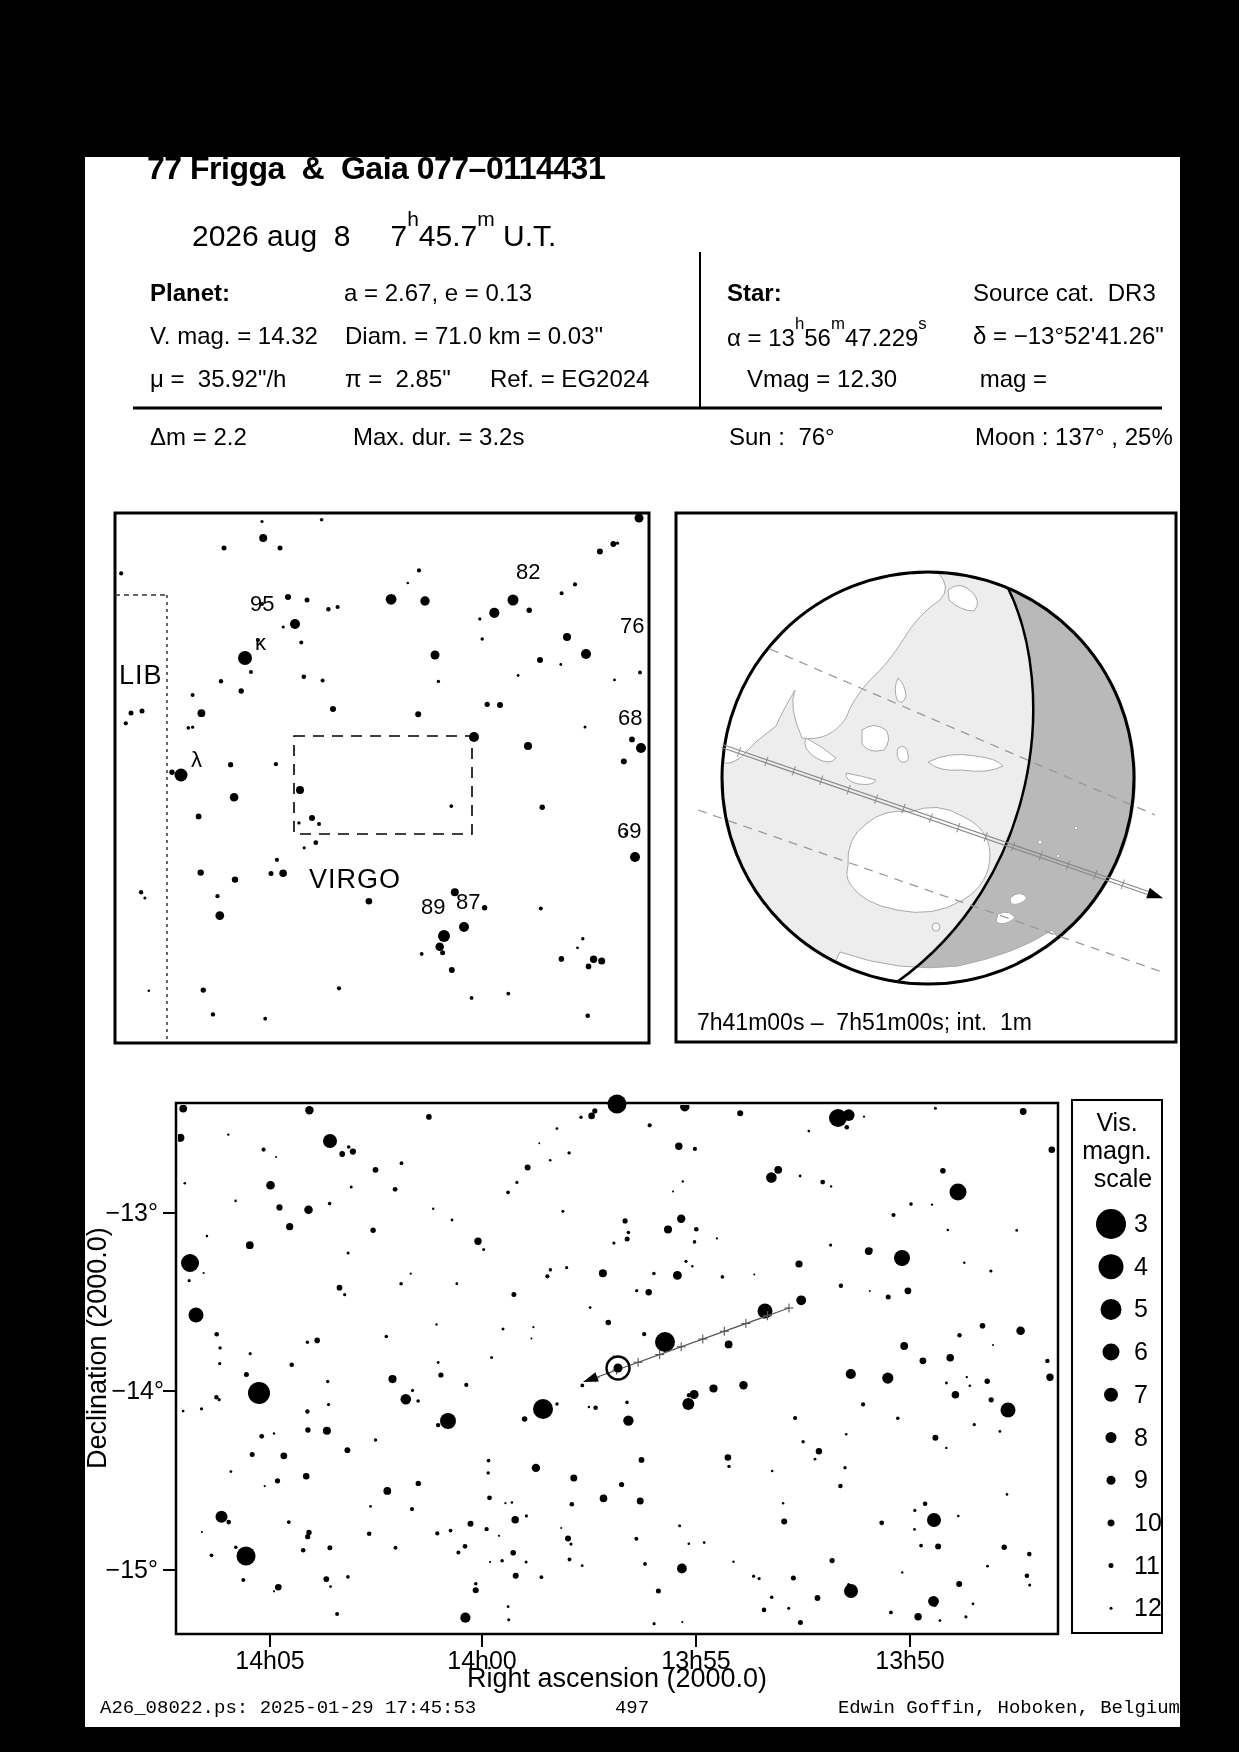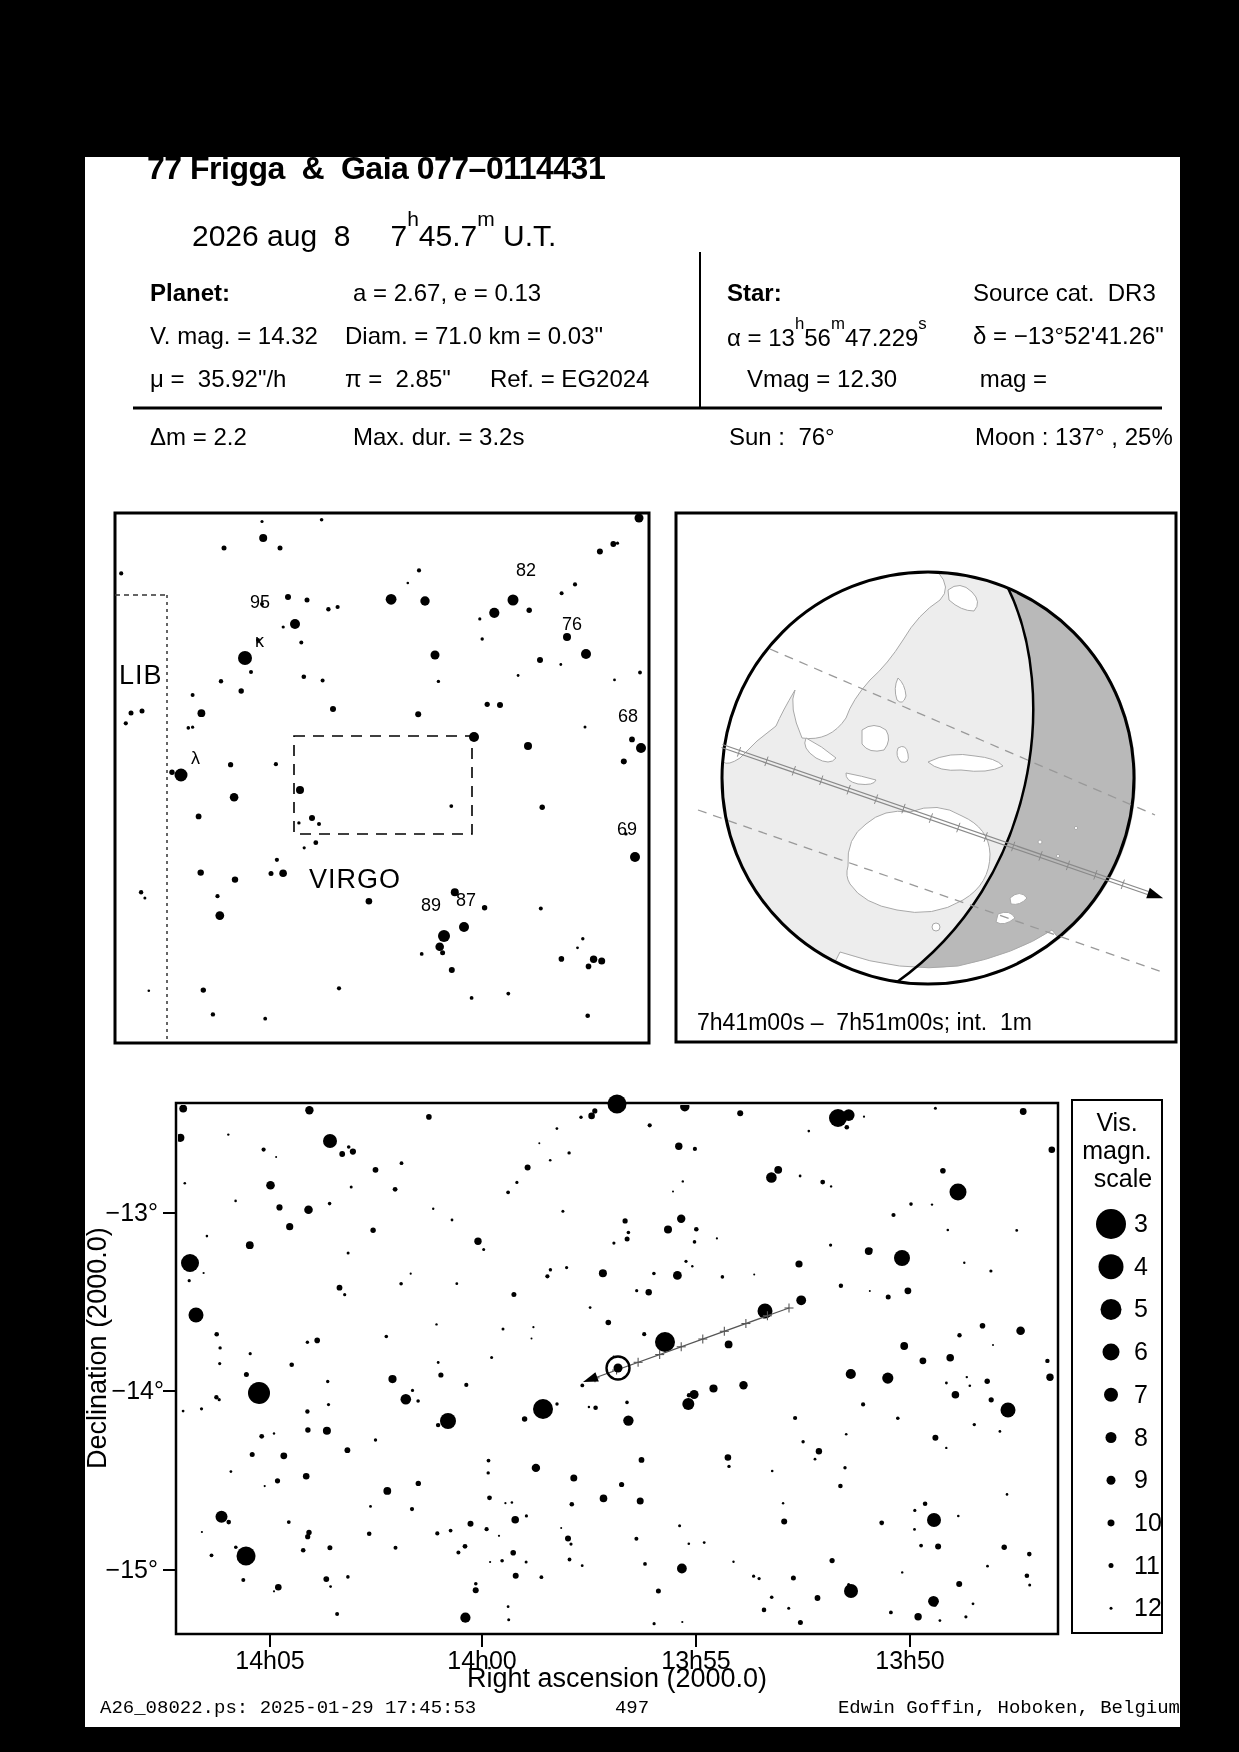--- a/index.html
+++ b/index.html
@@ -10,21 +10,21 @@
   .page{position:absolute;left:85px;top:157px;width:1095px;height:1570px;background:#fff;}
   #art{position:absolute;left:0;top:0;}
   .t{position:absolute;white-space:pre;line-height:1.12;color:#000;}
   .b{font-weight:bold;}
   .title{font-size:32px;font-weight:bold;letter-spacing:-0.5px;}
   .subtitle{font-size:30px;}
   .subtitle .gap{display:inline-block;width:40px;}
   .info{font-size:24px;}
   sup.u{font-size:70%;position:relative;top:-0.45em;}
   .finlab{font-size:27px;}
-  .starnum{font-size:18px;}
+  .starnum{font-size:22px;}
   .caption{font-size:23px;}
   .tick{font-size:25px;}
   .axis{font-size:27px;}
   .legendtitle{font-size:25px;text-align:center;}
   .legendrow{font-size:25px;}
   .footer{font-family:"Liberation Mono","DejaVu Sans Mono",monospace;font-size:19px;}
   .ctr{text-align:center;}
   .rt{text-align:right;}
 </style>
 </head>
@@ -567,21 +567,21 @@
     <circle cx="1111" cy="1480.2" r="4.5" fill="#000000"></circle>
     <circle cx="1111" cy="1522.9" r="3.5" fill="#000000"></circle>
     <circle cx="1111" cy="1565.6" r="2.5" fill="#000000"></circle>
     <circle cx="1111" cy="1608.3" r="1.5" fill="#000000"></circle>
   </svg>
 
 <div class="t title" style="left:147px;top:151px;">77 Frigga  &amp;  Gaia 077–0114431</div>
 <div class="t subtitle" style="left:176px;top:216px;margin-left:16px;"><span>2026 aug  8</span><span class="gap"></span><span>7</span><sup class="u">h</sup><span>45.7</span><sup class="u">m</sup><span> </span><span>U.T.</span></div>
 
 <div class="t info b" style="left:150px;top:280px;">Planet:</div>
-<div class="t info" style="left:353px;top:280px;">a = 2.67, e = 0.13</div>
+<div class="t info" style="left:344px;top:280px;">a = 2.67, e = 0.13</div>
 <div class="t info b" style="left:727px;top:280px;">Star:</div>
 <div class="t info" style="left:973px;top:280px;">Source cat.  DR3</div>
 
 <div class="t info" style="left:150px;top:323px;">V. mag. = 14.32</div>
 <div class="t info" style="left:345px;top:323px;">Diam. = 71.0 km = 0.03"</div>
 <div class="t info" style="left:727px;top:323px;"><span>α = 13</span><sup class="u">h</sup><span>56</span><sup class="u">m</sup><span>47.229</span><sup class="u">s</sup></div>
 <div class="t info" style="left:973px;top:323px;">δ = −13°52'41.26"</div>
 
 <div class="t info" style="left:150px;top:366px;">μ =  35.92"/h</div>
 <div class="t info" style="left:345px;top:366px;">π =  2.85"</div>
@@ -598,21 +598,21 @@
 
 <div class="t axis ctr" style="left:417px;top:1663px;width:400px;">Right ascension (2000.0)</div>
 <div class="t axis ctr" style="left:-103px;top:1333px;width:400px;transform:rotate(-90deg);">Declination (2000.0)</div>
 
 <div class="t footer" style="left:100px;top:1698px;">A26_08022.ps: 2025-01-29 17:45:53</div>
 <div class="t footer ctr" style="left:597px;top:1698px;width:70px;">497</div>
 <div class="t footer rt" style="right:59px;top:1698px;">Edwin Goffin, Hoboken, Belgium</div>
 
 <div class="t starnum" style="left:516px;top:560px;">82</div>
 <div class="t starnum" style="left:250px;top:592px;">95</div>
-<div class="t starnum" style="left:562px;top:614px;text-align:right;">76</div>
+<div class="t starnum" style="left:620px;top:614px;text-align:right;">76</div>
 <div class="t starnum" style="left:618px;top:706px;">68</div>
 <div class="t starnum" style="left:617px;top:819px;">69</div>
 <div class="t starnum" style="left:421px;top:895px;">89</div>
 <div class="t starnum" style="left:456px;top:890px;">87</div>
 <div class="t starnum" style="left:255px;top:631px;">κ</div>
 <div class="t starnum" style="left:191px;top:748px;">λ</div>
 <div class="t finlab" style="left:119px;top:660px;letter-spacing:1px;">LIB</div>
 <div class="t finlab" style="left:309px;top:864px;letter-spacing:1px;text-align:right;">VIRGO</div>
 <div class="t tick ctr" style="left:225px;top:1646px;width:90px;">14h05</div>
 <div class="t tick ctr" style="left:437px;top:1646px;width:90px;">14h00</div>

